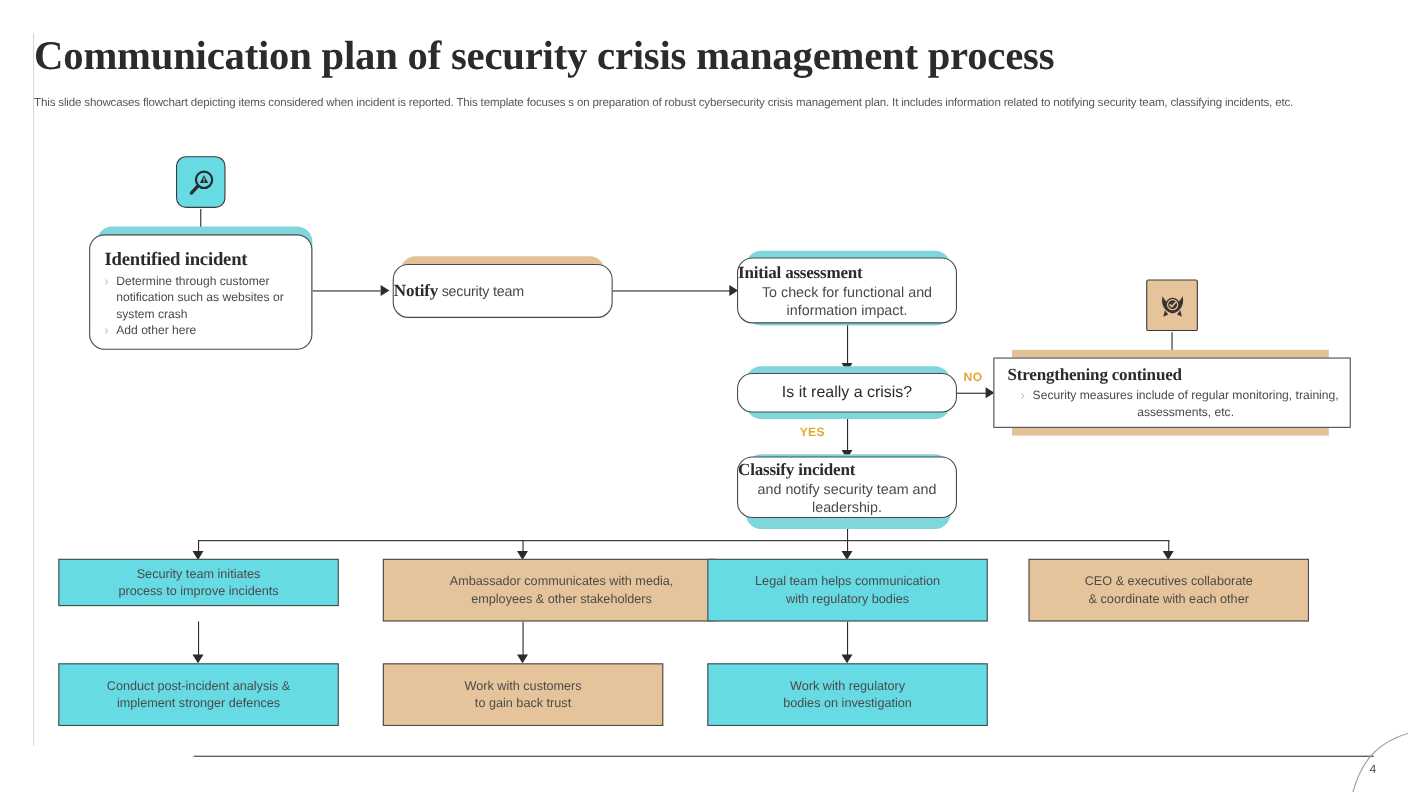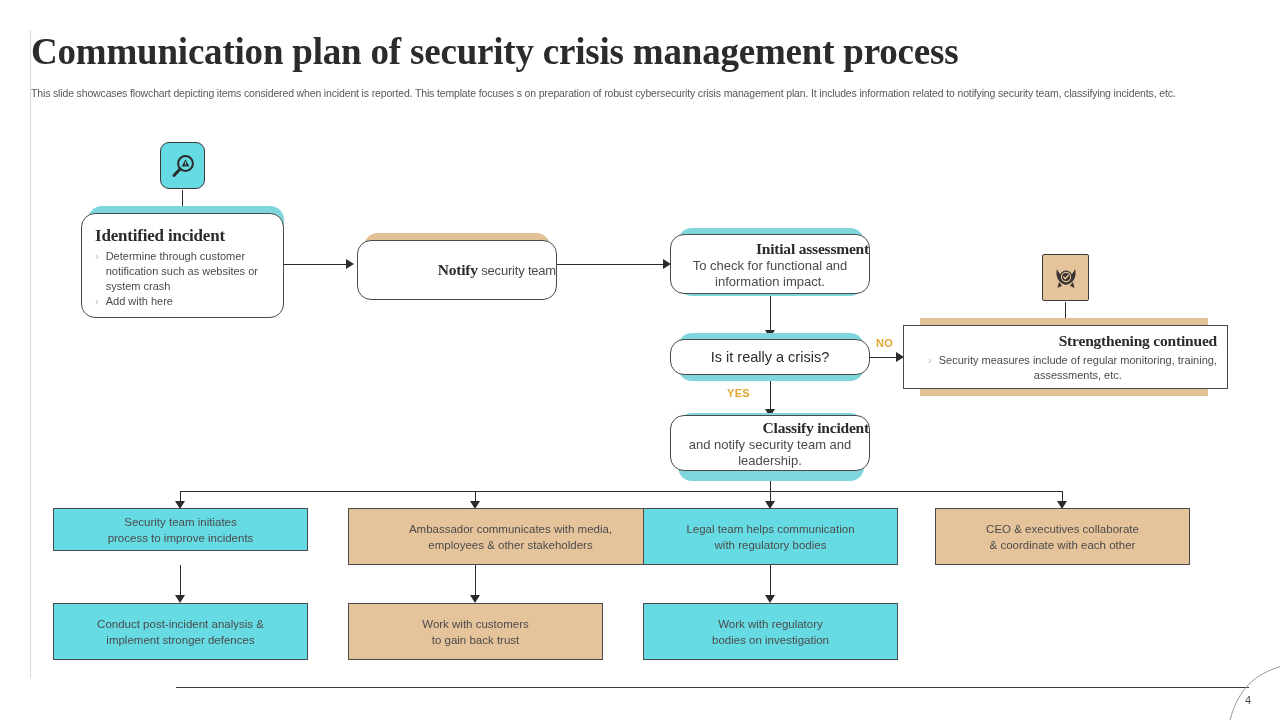--- a/index.html
+++ b/index.html
@@ -42,21 +42,21 @@
     position:absolute;box-sizing:border-box;
     background:#ffffff;border:1px solid #4a4a4a;
     border-radius:14px;
     display:flex;flex-direction:column;justify-content:center;
   }
   .card.sq{border-radius:0;}
 
   .card-title{
     font-family:"Liberation Serif", serif;
     font-weight:700;font-size:15.5px;line-height:19px;
-    color:#2b2b2b;text-align:right;letter-spacing:-0.2px;
+    color:#2b2b2b;text-align:left;letter-spacing:-0.2px;
   }
   .card-title.left{text-align:left;font-size:17px;}
   .card-sub{
     font-size:13px;line-height:16px;color:#4a4a4a;text-align:center;
   }
 
   
   .bullets{margin:0;padding:0;list-style:none;}
   .bullets li{
     display:flex;gap:7px;align-items:flex-start;
@@ -177,27 +177,27 @@
   <div class="shadow cyan rounded" style="left:88px;top:206px;width:196px;height:110px;"></div>
   <div class="card" style="left:81px;top:213px;width:203px;height:105px;padding:8px 12px 4px 13px;">
     <div class="card-title left">Identified incident</div>
     <ul class="bullets" style="margin-top:4px;">
       <li>
         <span class="chev">›</span>
         <span class="btxt">Determine through customer notification such as websites or system crash</span>
       </li>
       <li>
         <span class="chev">›</span>
-        <span class="btxt">Add with here</span>
+        <span class="btxt">Add other here</span>
       </li>
     </ul>
   </div>
 
   <div class="shadow tan rounded" style="left:364px;top:233px;width:186px;height:56px;"></div>
-  <div class="card" style="left:357px;top:240px;width:200px;height:60px;">
+  <div class="card" style="left:357px;top:240px;width:200px;height:49px;">
     <div class="card-title">
       <span>Notify</span><span style="font-family:'Liberation Sans',sans-serif;font-weight:400;font-size:13px;color:#4a4a4a;"> security team</span>
     </div>
   </div>
 
   <div class="shadow cyan rounded" style="left:678px;top:228px;width:186px;height:68px;"></div>
   <div class="card" style="left:670px;top:234px;width:200px;height:60px;">
     <div class="card-title">Initial assessment</div>
     <div class="card-sub" style="padding:0 14px;">To check for functional and information  impact.</div>
   </div>

